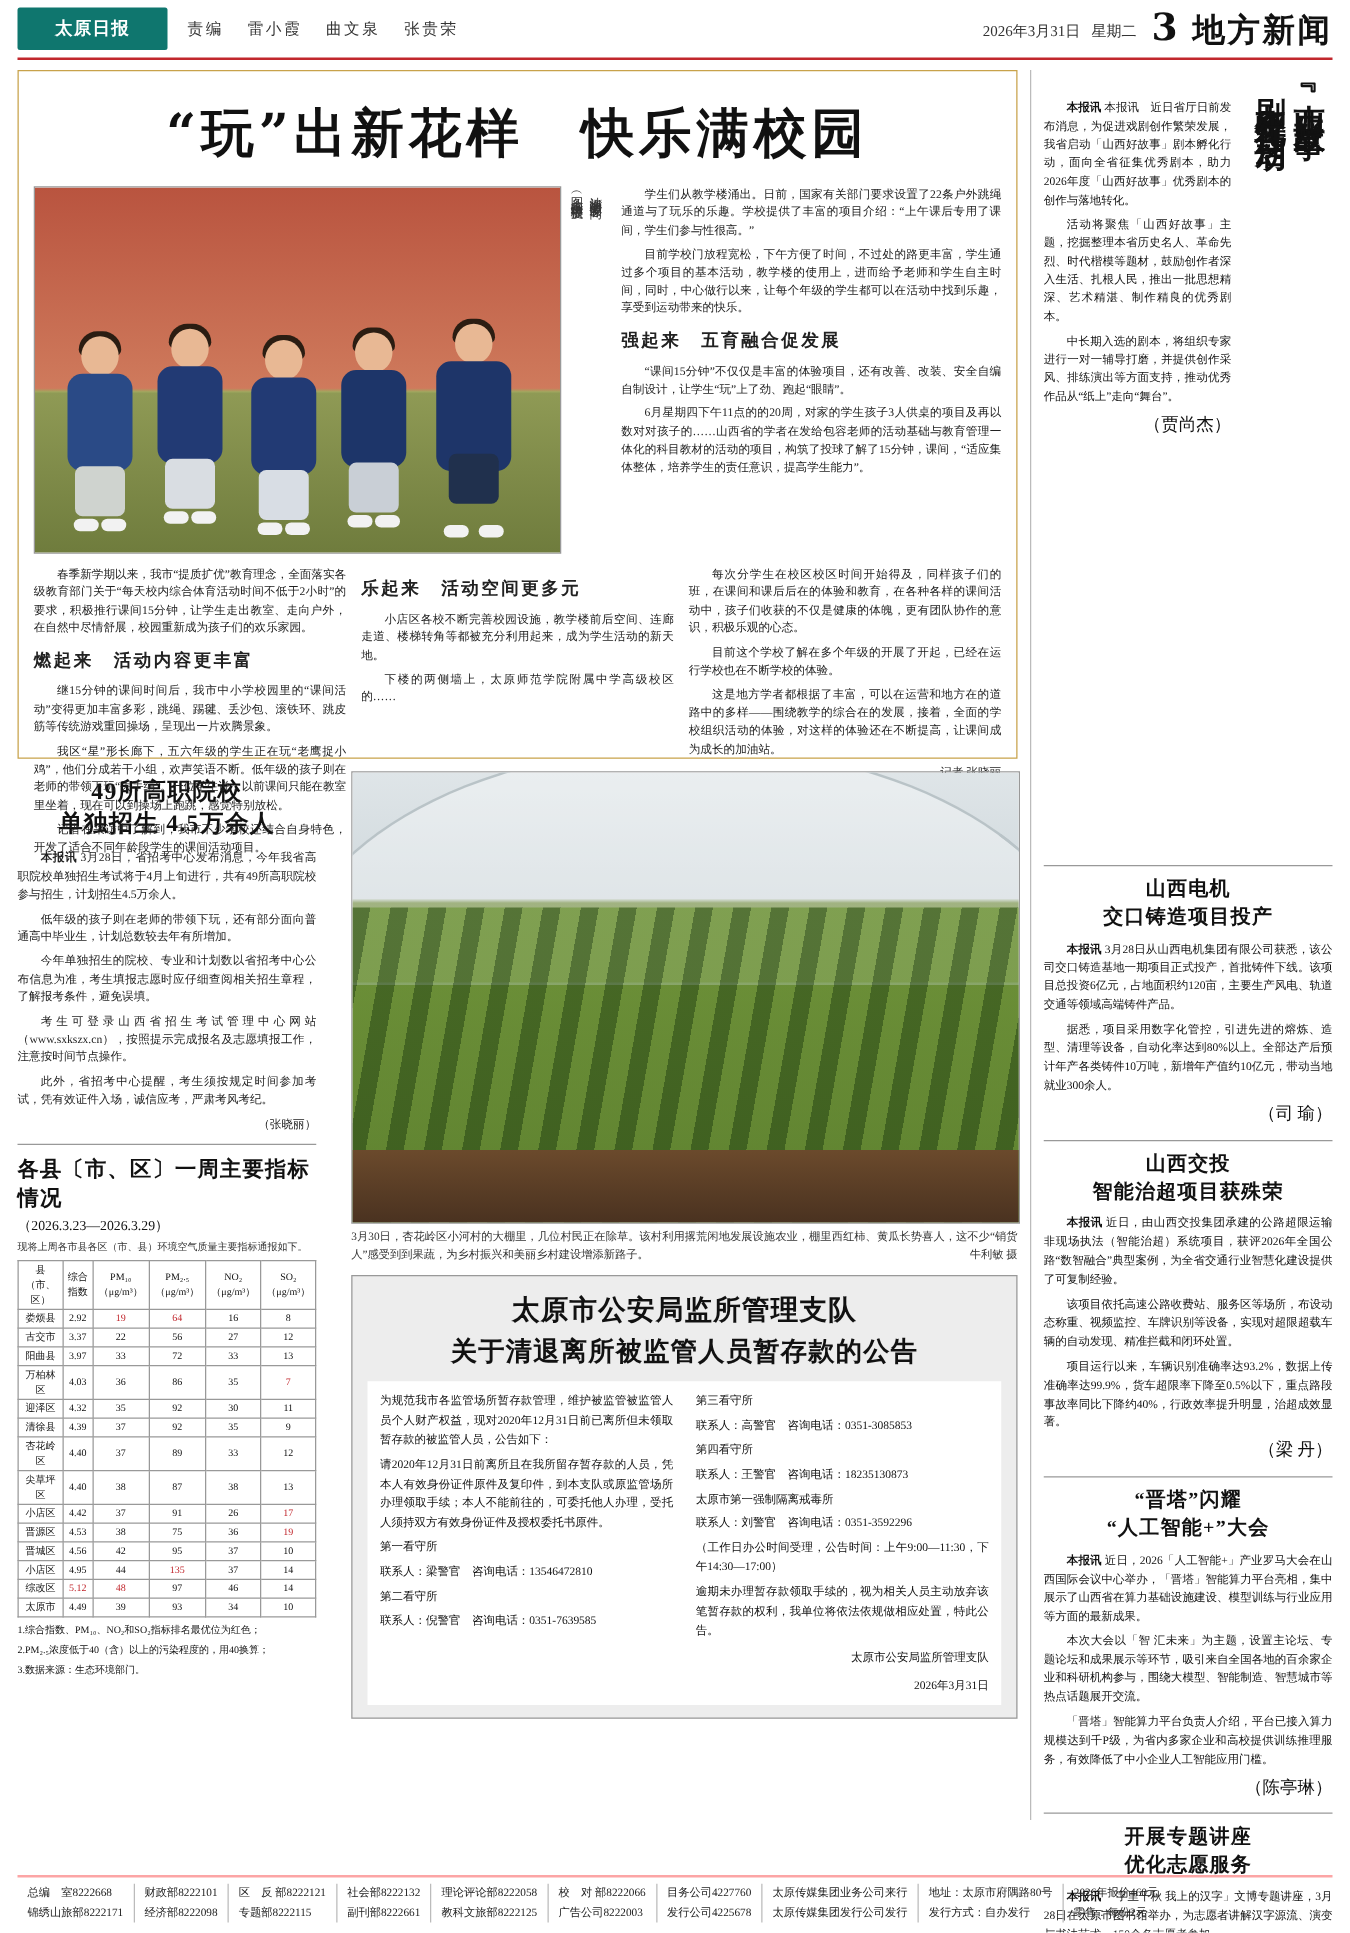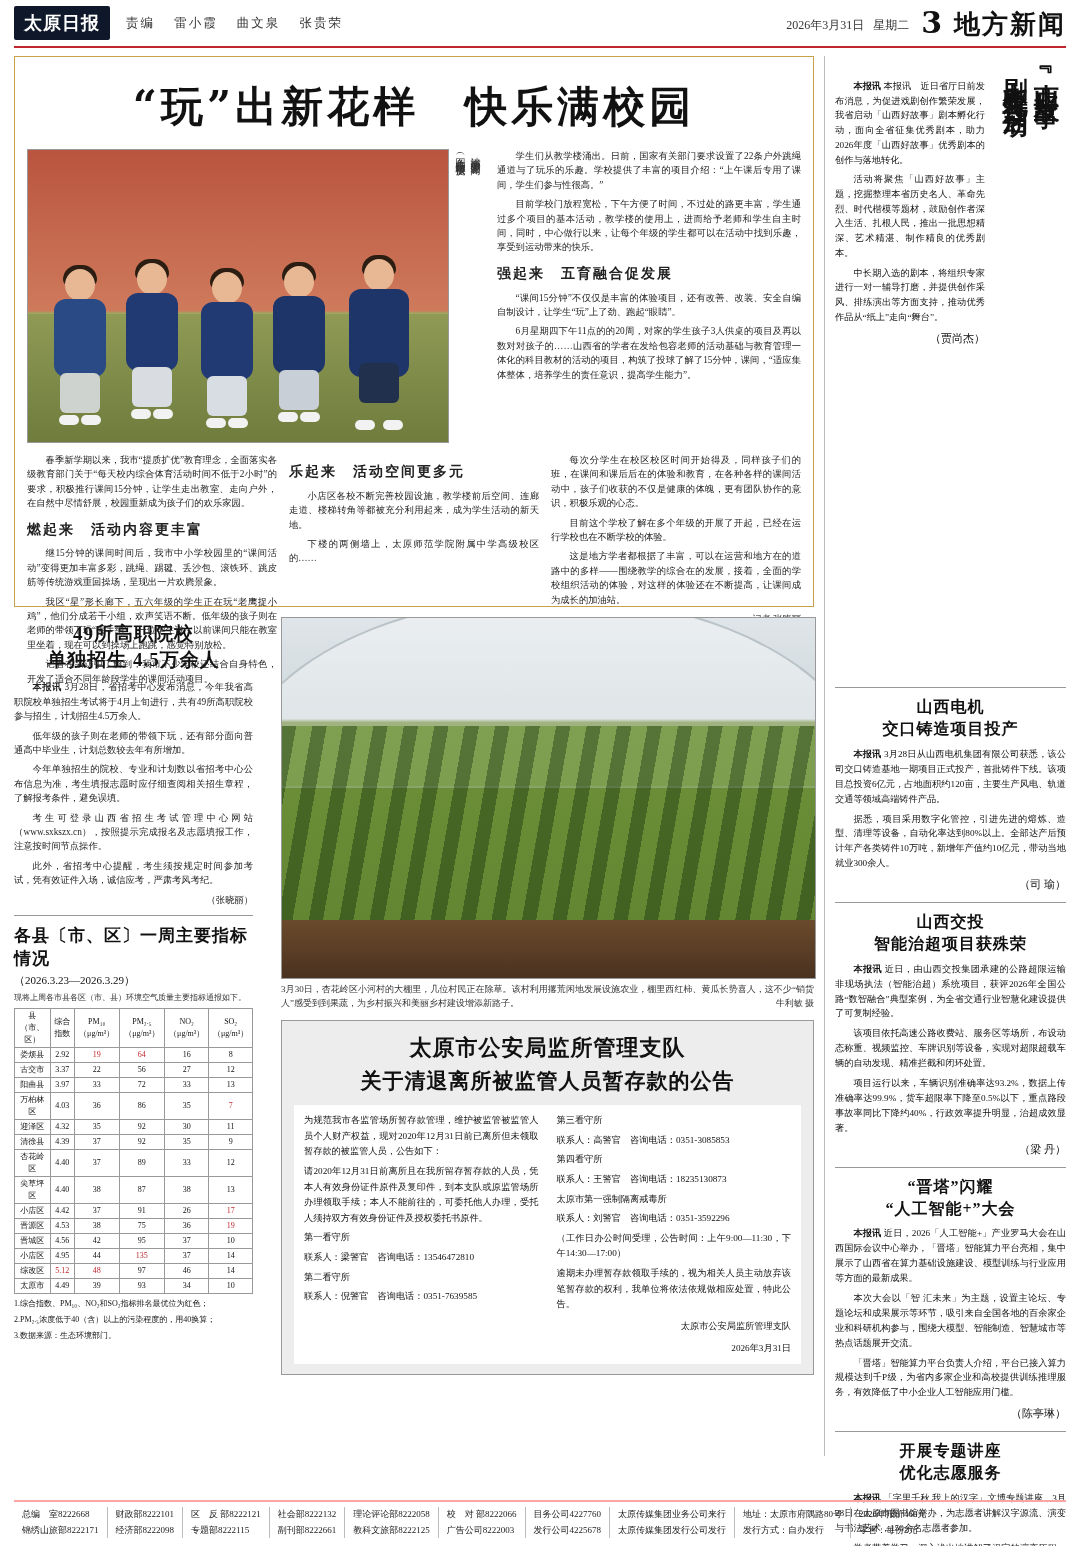--- a/index.html
+++ b/index.html
@@ -1,21 +1,21 @@
 <!DOCTYPE html>
 <html><head>
 <meta charset="utf-8">
 <style>
   html,body{margin:0;padding:0;background:#fff;}
   body{width:1080px;height:1546px;font-family:"Liberation Serif", serif;color:#111;position:relative;overflow:hidden;}
   .page{width:1080px;height:1546px;position:relative;box-sizing:border-box;padding:0 14px;}
 
   
   .masthead{height:46px;display:flex;align-items:center;border-bottom:2px solid #c1272d;position:relative;}
-  .logo{width:96px;height:34px;background:#0f172a;color:#fff;font-family:"DejaVu Serif",serif;font-weight:bold;font-size:18px;letter-spacing:1px;display:flex;align-items:center;justify-content:center;border-radius:2px;}
+  .logo{width:120px;height:34px;background:#0f766e;color:#fff;font-family:"DejaVu Serif",serif;font-weight:bold;font-size:14px;letter-spacing:1px;display:flex;align-items:center;justify-content:center;border-radius:2px;}
   .editors{margin-left:16px;font-size:12.5px;color:#333;letter-spacing:2px;}
   .editors span{margin-right:14px;}
   .md-right{margin-left:auto;display:flex;align-items:flex-end;gap:12px;}
   .md-date{font-size:12px;color:#333;padding-bottom:4px;}
   .md-pageno{font-size:30px;font-weight:bold;color:#111;line-height:1;font-family:"DejaVu Serif",serif;}
   .md-section{font-size:26px;font-weight:bold;letter-spacing:2px;line-height:1;}
 
   
   .body-wrap{display:flex;gap:10px;margin-top:8px;height:1400px;}
   .left-col{width:800px;position:relative;}
@@ -65,21 +65,21 @@
   .notice h3{font-size:21px;text-align:center;font-weight:bold;margin:4px 0 10px;letter-spacing:1px;}
   .notice-body{display:flex;gap:18px;font-size:9.2px;line-height:1.7;background:#fff;padding:8px 10px;}
   .notice-body .nc{flex:1;text-align:justify;}
   .notice-body p{margin:0 0 4px;}
   .nsign{text-align:right;margin-top:6px;}
 
   
   .r-head{font-size:16px;font-weight:bold;text-align:center;line-height:1.4;letter-spacing:1px;margin:8px 0 6px;}
   .r-txt{font-size:9.2px;line-height:1.62;text-align:justify;}
   .r-txt p{margin:0 0 5px;text-indent:2em;}
-  .r-sign{text-align:right;font-size:11px;}
+  .r-sign{text-align:right;font-size:14px;}
   .rule{border-top:1px solid #999;margin:8px 0;}
   .vert-title{position:absolute;right:4px;top:2px;writing-mode:vertical-rl;font-size:25px;font-weight:bold;letter-spacing:5px;line-height:1.25;height:330px;}
   .r-top{display:flex;}
   .r-top .r-top-txt{width:150px;font-size:9.2px;line-height:1.6;text-align:justify;margin-top:23px;}
   .r-top .r-top-txt p{margin:0 0 5px;text-indent:2em;}
 
   
   .footer{position:absolute;left:14px;right:14px;bottom:8px;border-top:2px solid #fca5a5;padding-top:5px;display:flex;font-size:9px;color:#222;}
   .footer .fcol{padding:0 8px;border-right:1px solid #bbb;line-height:1.7;}
   .footer .fcol:last-child{border-right:none;}

